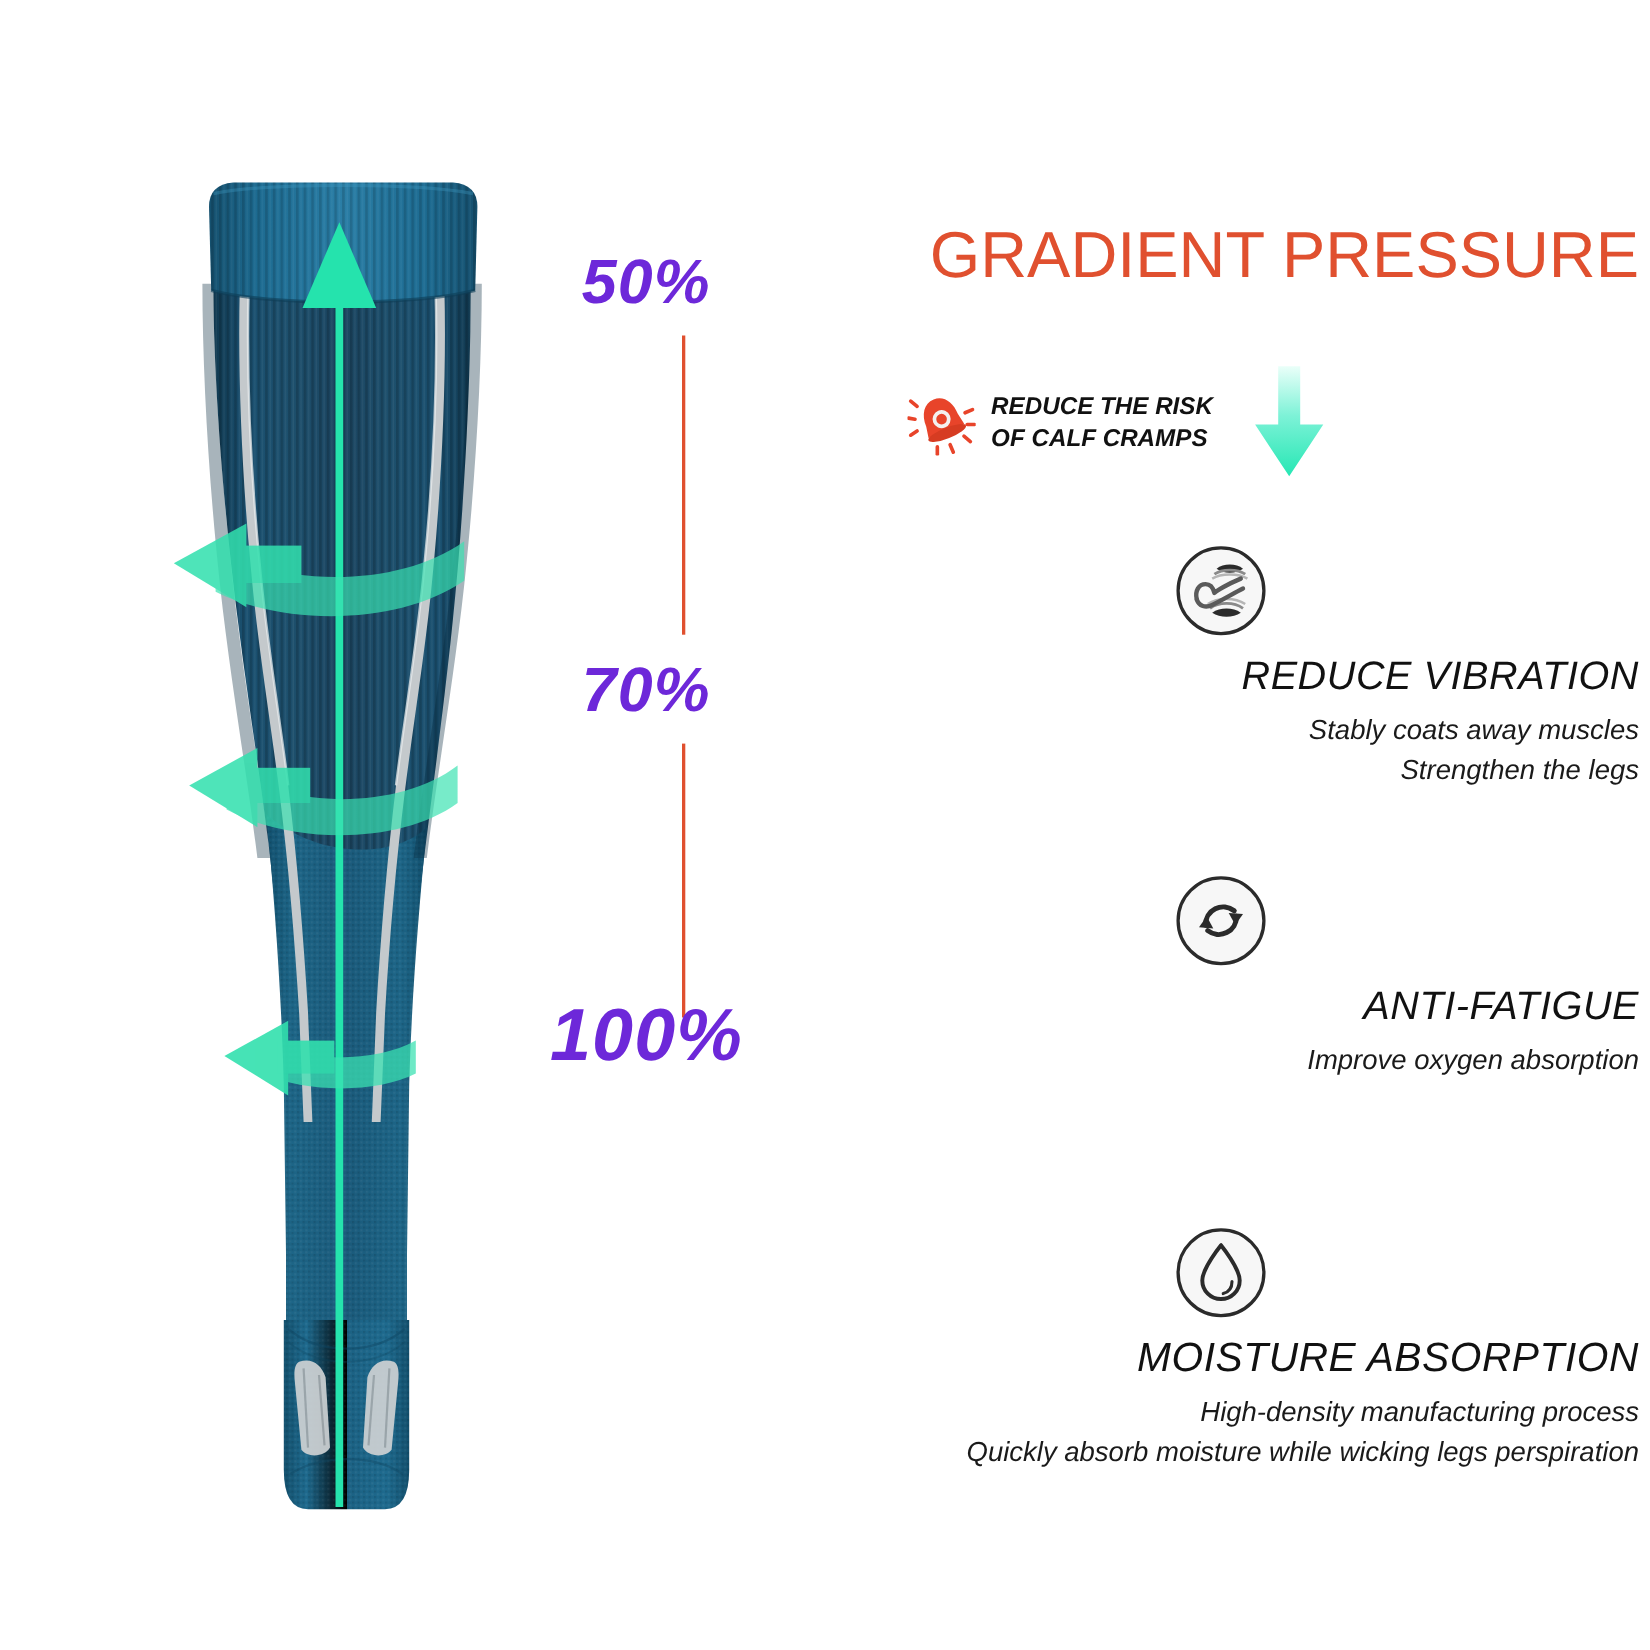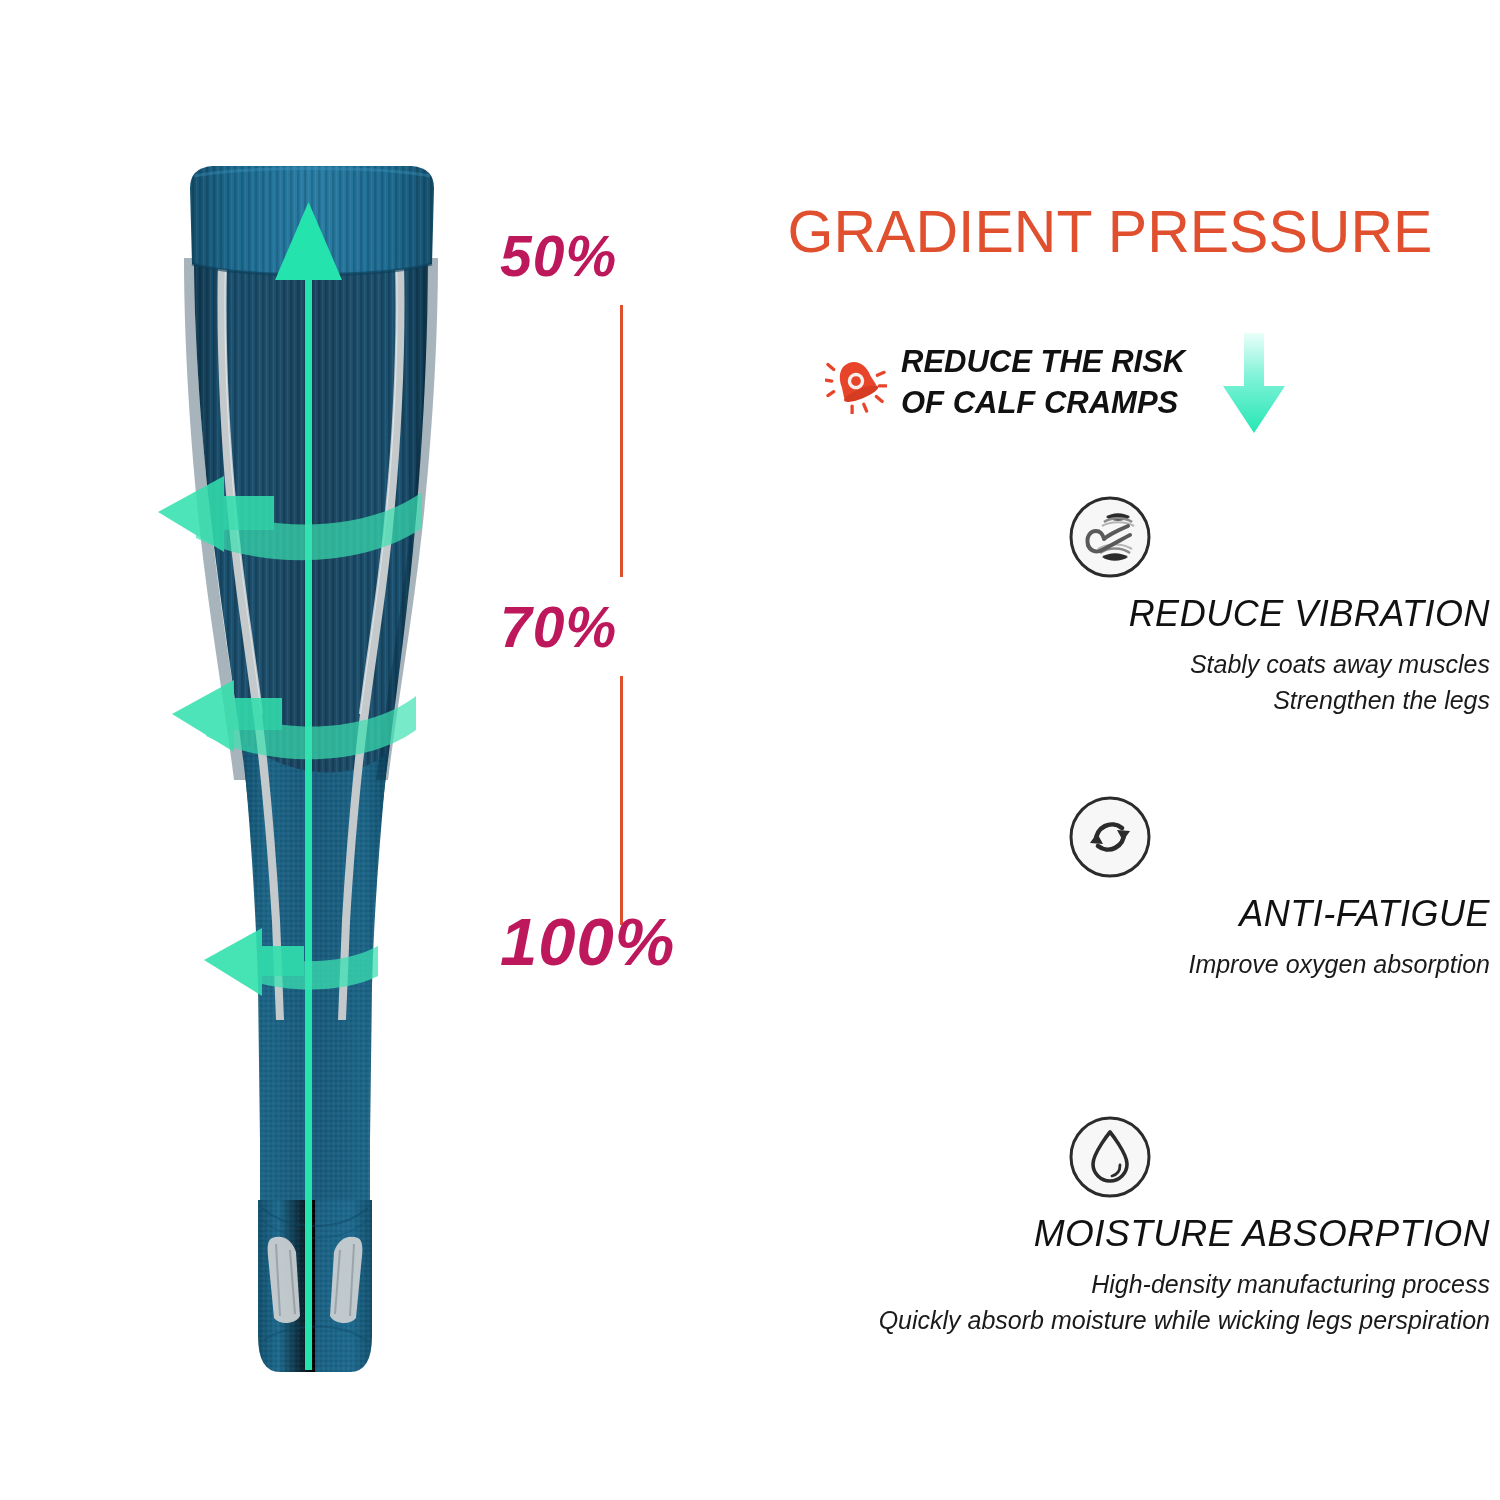--- a/index.html
+++ b/index.html
@@ -16,59 +16,59 @@
   .sock-panel{position:absolute;left:150px;top:140px;width:420px;height:1290px;}
   .sock-svg{position:absolute;left:0;top:0;}
 
   
   .scale{position:absolute;left:500px;top:200px;width:210px;height:830px;}
   .pct{
     position:absolute;
     font-family:"Liberation Sans", sans-serif;
     font-style:italic;
     font-weight:bold;
-    color:#be185d;
+    color:#6d28d9;
     letter-spacing:1px;
     white-space:nowrap;
-    text-align:left;
+    text-align:center;
     width:175px;
     line-height:1;
   }
   .pct.p50{top:28px;font-size:57px;}
   .pct.p70{top:399px;font-size:57px;}
   .pct.p100{top:708px;font-size:67px;}
   .scale-line{
     position:absolute;
     left:120px;width:3px;
     background:#e0502f;
   }
   .scale-line.l1{top:105px;height:272px;}
   .scale-line.l2{top:476px;height:249px;}
 
   
   .right{position:absolute;left:730px;top:180px;width:760px;height:1260px;}
 
   .title{
     position:absolute;left:0;top:18px;width:760px;
-    text-align:center;
+    text-align:right;
     font-size:59px;
     font-weight:normal;
     color:#e0502f;
     letter-spacing:0px;
     white-space:nowrap;
   }
 
   
   .cramp-row{
     position:absolute;left:95px;top:148px;width:640px;height:110px;
     display:flex;align-items:center;
   }
   .bell-icon{width:62px;height:62px;flex:0 0 62px;margin-right:14px;}
   .cramp-text{
-    font-style:italic;font-weight:bold;font-size:31px;color:#111;
+    font-style:italic;font-weight:bold;font-size:22px;color:#111;
     line-height:1.32;white-space:nowrap;flex:0 0 auto;
   }
   .down-arrow{width:70px;height:105px;flex:0 0 70px;margin-left:34px;}
 
   
   .feature{position:absolute;left:0;width:760px;text-align:right;}
   .feature .icon-wrap{display:flex;justify-content:center;margin-bottom:14px;}
   .feat-icon{width:84px;height:84px;}
   .feat-title{
     font-style:italic;font-weight:normal;font-size:36px;color:#111;

